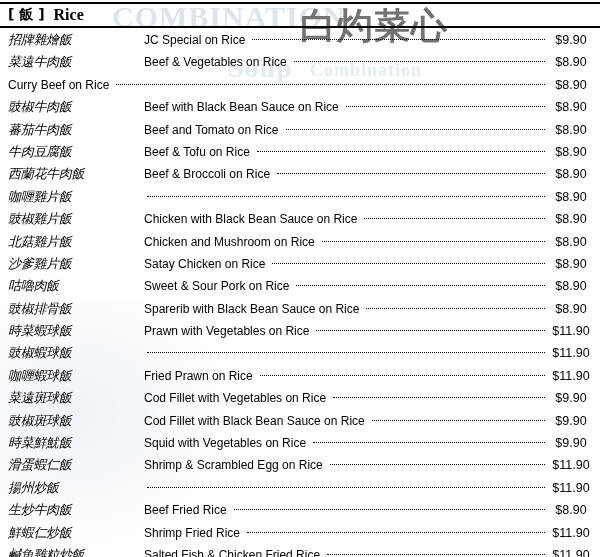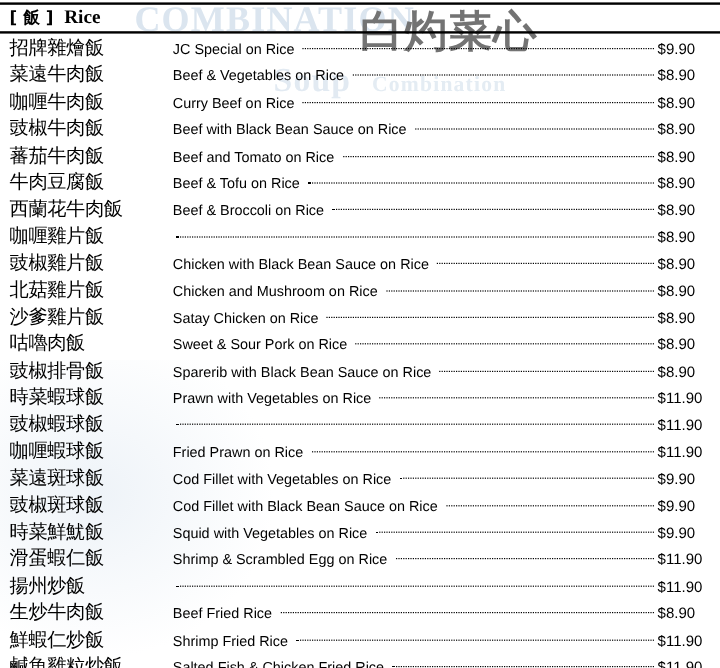--- a/index.html
+++ b/index.html
@@ -102,24 +102,25 @@
     display: flex;
     align-items: baseline;
     height: 22.4px;
     padding-left: 8px;
     padding-right: 6px;
     box-sizing: border-box;
   }
   .cn-name {
     flex: 0 0 136px;
     font-family: "DejaVu Sans", sans-serif;
-    font-size: 16px;
+    font-size: 13px;
     line-height: 18px;
     white-space: nowrap;
     letter-spacing: -0.3px;
+    font-style: italic;
   }
   .en-name {
     font-family: "Liberation Sans", sans-serif;
     font-size: 12px;
     line-height: 18px;
     white-space: nowrap;
     padding-right: 4px;
   }
   .dots {
     flex: 1 1 auto;
@@ -127,21 +128,21 @@
     transform: translateY(-4px);
     min-width: 8px;
     margin: 0 3px;
     height: 1px;
   }
   .price {
     font-family: "Liberation Sans", sans-serif;
     font-size: 12.5px;
     line-height: 18px;
     white-space: nowrap;
-    text-align: left;
+    text-align: center;
     flex: 0 0 auto;
     min-width: 46px;
   }
 </style>
 </head>
 <body>
 
 <div class="ghost-layer">
   <div class="ghost ghost-1">COMBINATION</div>
   <div class="ghost ghost-2">白灼菜心</div>
@@ -164,21 +165,20 @@
         <span class="dots"></span>
         <span class="price">$9.90</span>
       </div>
       <div class="row">
         <span class="cn-name">菜遠牛肉飯</span>
         <span class="en-name">Beef &amp; Vegetables on Rice</span>
         <span class="dots"></span>
         <span class="price">$8.90</span>
       </div>
       <div class="row">
-        <span class="cn-name">咖喱牛肉飯</span>
         <span class="en-name">Curry Beef on Rice</span>
         <span class="dots"></span>
         <span class="price">$8.90</span>
       </div>
       <div class="row">
         <span class="cn-name">豉椒牛肉飯</span>
         <span class="en-name">Beef with Black Bean Sauce on Rice</span>
         <span class="dots"></span>
         <span class="price">$8.90</span>
       </div>

